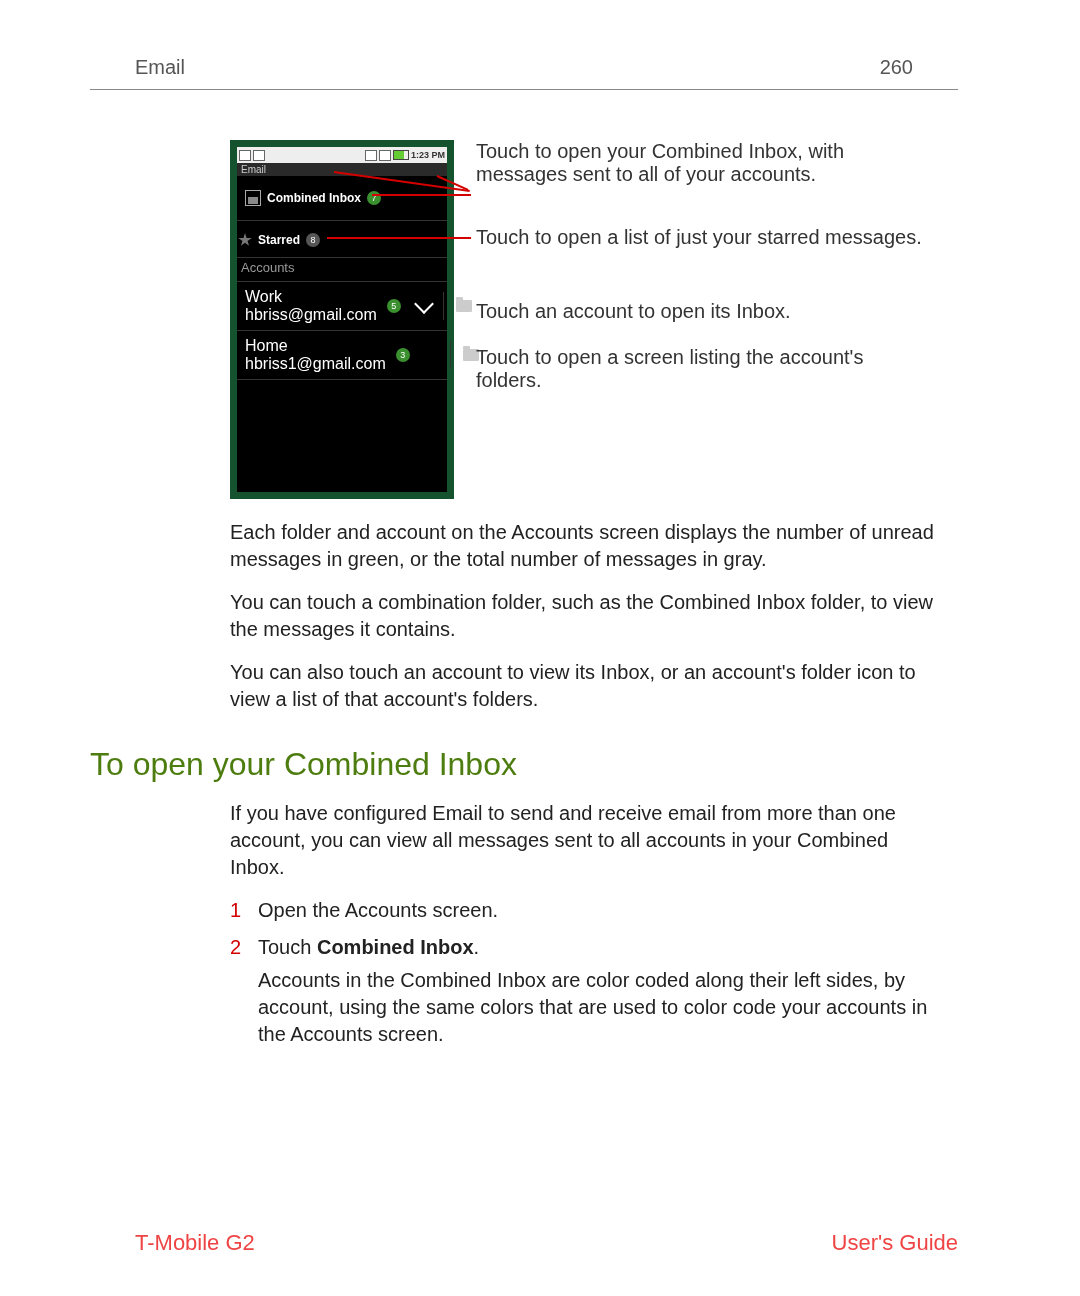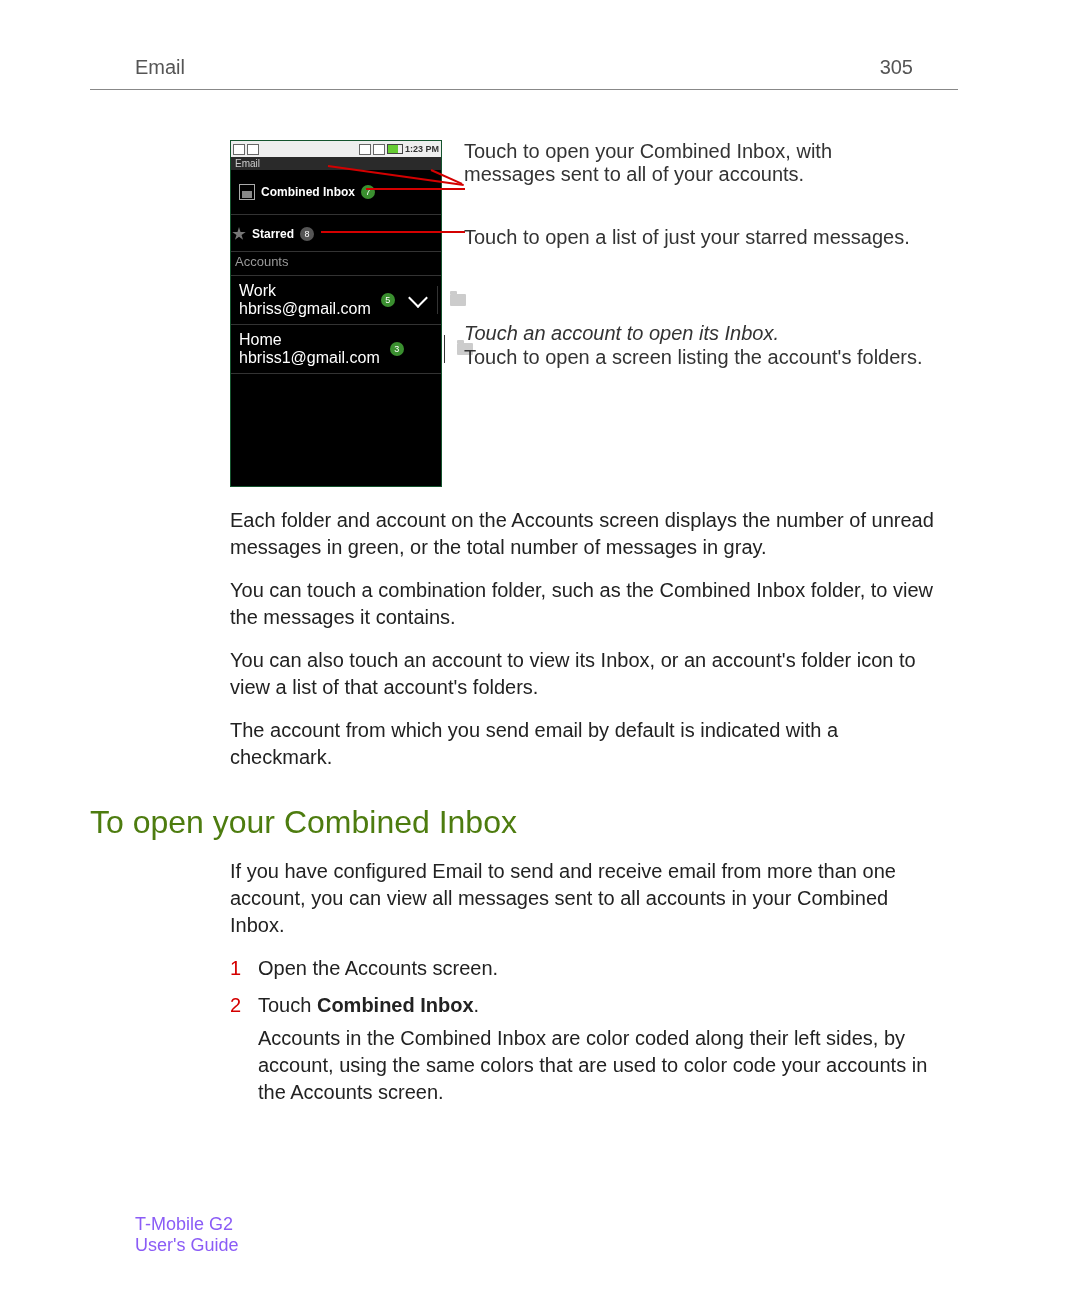--- a/index.html
+++ b/index.html
@@ -37,21 +37,21 @@
     align-items: flex-start;
     margin-top: 50px;
   }
   .phone {
     width: 210px;
     height: 345px;
     background: #000;
     color: #fff;
     font-family: Arial, sans-serif;
     position: relative;
-    border: 1px solid #14532d;
+    border: 7px solid #14532d;
     flex: 0 0 210px;
   }
   .status-bar {
     height: 16px;
     background: #eee;
     color: #333;
     display: flex;
     align-items: center;
     justify-content: space-between;
     font-size: 9px;
@@ -162,32 +162,31 @@
     color: #d40000;
     font-size: 20px;
   }
   .footer {
     position: absolute;
     bottom: 40px;
     left: 135px;
     right: 90px;
     display: flex;
     justify-content: space-between;
-    font-size: 18px;
-    color: #8b5cf6;
-    flex-direction: column;
+    font-size: 22px;
+    color: #ef4444;
   }
 </style>
 </head>
 <body>
 
 <div class="page">
   <div class="header">
     <span>Email</span>
-    <span>305</span>
+    <span>260</span>
   </div>
   <div class="hr"></div>
 
   <div class="content">
     <div class="illustration-row">
 
       <div class="phone">
         <div class="status-bar">
           <span class="status-left">
             <span class="ico-box"></span>
@@ -247,30 +246,29 @@
              <span class="divider-v"></span>
              <span class="folder-icon"></span>
           </div>
           <span class="callout-line" style="left:200px;width:34px;top:28px;transform-origin:left;transform:rotate(24deg);"></span>
         </div>
       </div>
 
       <div class="callouts">
         <div class="callout" style="top:0px;left:18px;right:30px;">Touch to open your Combined Inbox, with messages sent to all of your accounts.</div>
         <div class="callout" style="top:86px;left:18px;right:30px;">Touch to open a list of just your starred messages.</div>
-        <div class="callout" style="top:182px;left:18px;right:0;font-style:italic;">Touch an account to open its Inbox.</div>
+        <div class="callout" style="top:160px;left:18px;right:0;">Touch an account to open its Inbox.</div>
         <div class="callout" style="top:206px;left:18px;right:28px;">Touch to open a screen listing the account's folders.</div>
       </div>
     </div>
 
     <div class="body-text">
       <p>Each folder and account on the Accounts screen displays the number of unread messages in green, or the total number of messages in gray.</p>
       <p>You can touch a combination folder, such as the Combined Inbox folder, to view the messages it contains.</p>
       <p>You can also touch an account to view its Inbox, or an account's folder icon to view a list of that account's folders.</p>
-      <p>The account from which you send email by default is indicated with a checkmark.</p>
 
       <h2 class="section">To open your Combined Inbox</h2>
       <p>If you have configured Email to send and receive email from more than one account, you can view all messages sent to all accounts in your Combined Inbox.</p>
       <ol class="steps">
         <li>Open the Accounts screen.</li>
         <li>
           <span>Touch </span><b>Combined Inbox</b><span>.</span>
           <p style="margin-top:6px;">Accounts in the Combined Inbox are color coded along their left sides, by account, using the same colors that are used to color code your accounts in the Accounts screen.</p>
         </li>
       </ol>

